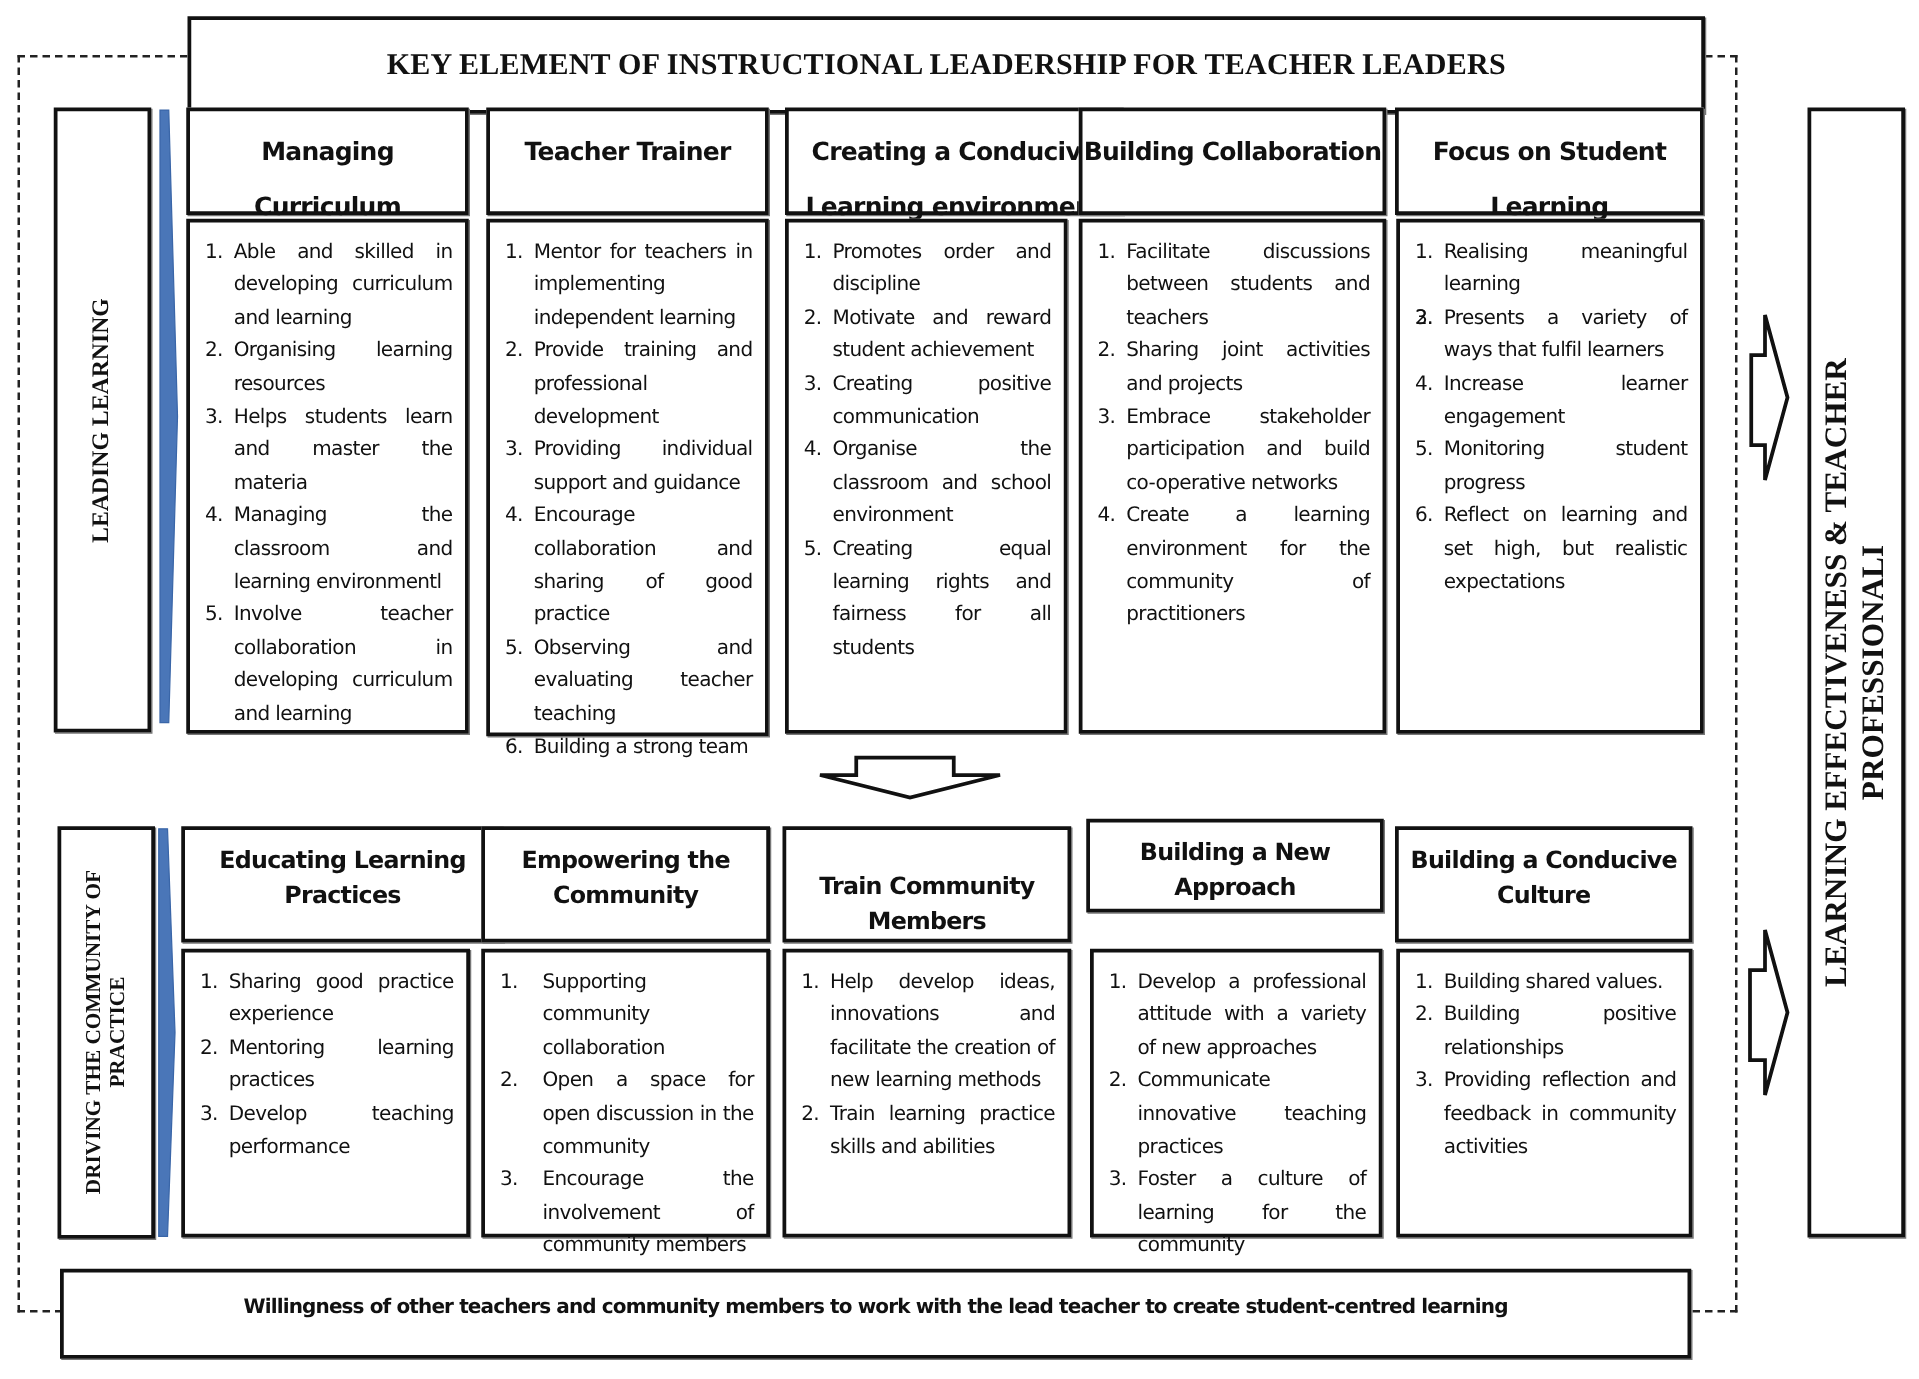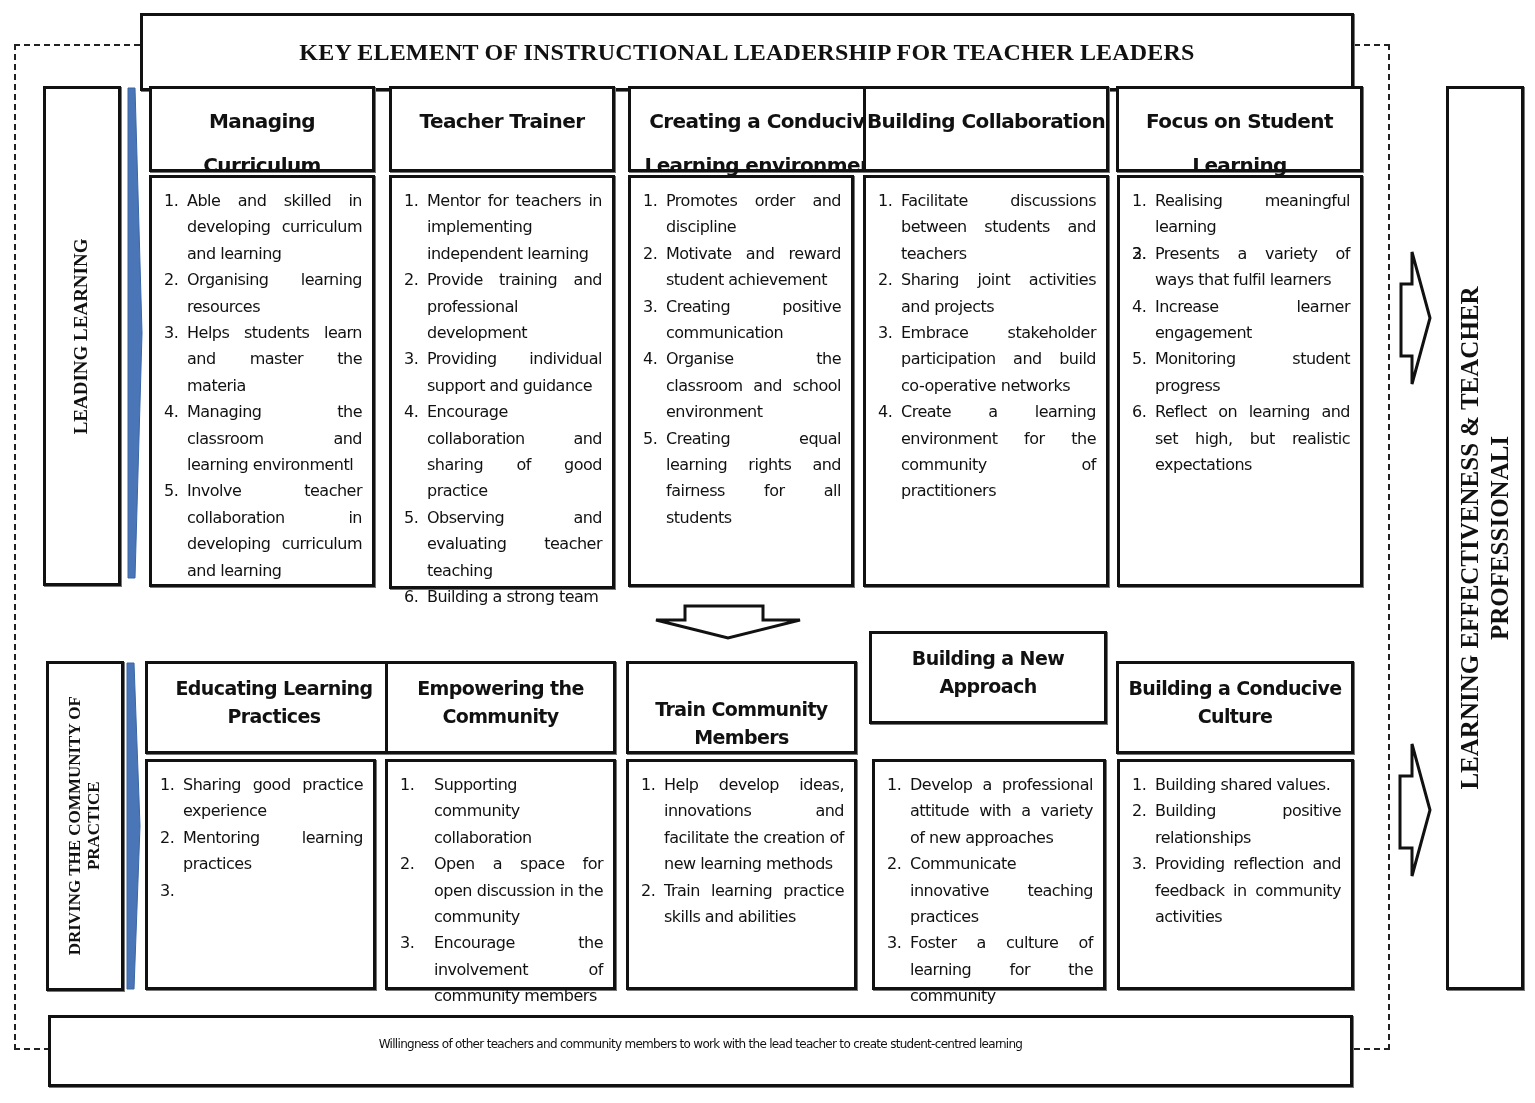--- a/index.html
+++ b/index.html
@@ -6,21 +6,21 @@
   html, body { width: 1535px; height: 1103px; background: #ffffff; overflow: hidden; }
   body { position: relative; font-family: "Liberation Sans", sans-serif; color: #111; }
 
   .dashed-frame {
     position: absolute; left: 14px; top: 44px; width: 1376px; height: 1006px;
     border: 2px dashed #222;
   }
   .box { position: absolute; background: #fff; border: 3px solid #111; box-shadow: 1px 1px 0 #777; }
 
   .title-box {
-    left: 140px; top: 13px; width: 1214px; height: 78px;
+    left: 150px; top: 13px; width: 1214px; height: 78px;
     display: flex; align-items: center; justify-content: center;
     font-family: "Liberation Serif", serif; font-weight: bold; font-size: 24px; letter-spacing: 0.2px;
   }
 
   .side-label {
     display: flex; align-items: center; justify-content: center;
   }
   .side-label .vtext {
     transform: rotate(-90deg); white-space: nowrap; text-align: center;
     font-family: "Liberation Serif", serif; font-weight: bold; font-size: 19px; line-height: 1.1;
@@ -48,21 +48,21 @@
   .body li {
     position: relative; padding-left: 23px; line-height: 26.4px; text-align: justify;
   }
   .body li .num { position: absolute; left: 0; top: 0; }
   .body.wide li { padding-left: 34px; }
 
   .arrow { position: absolute; }
   .footer-box {
     left: 48px; top: 1015px; width: 1305px; height: 72px;
     display: flex; align-items: center; justify-content: center;
-    font-family: "DejaVu Sans", sans-serif; font-weight: normal; font-size: 12px; letter-spacing: -0.7px;
+    font-family: "DejaVu Sans", sans-serif; font-weight: bold; font-size: 16px; letter-spacing: -0.7px;
     padding-bottom: 14px;
   }
 </style>
 </head>
 <body>
 
 <div class="dashed-frame"></div>
 
 <div class="box title-box">
   <span>KEY ELEMENT OF INSTRUCTIONAL LEADERSHIP FOR TEACHER LEADERS</span>
@@ -173,21 +173,21 @@
     <div class="box head" style="left: 145px; top: 661px; width: 258px; height: 93px;">
       <div>
         <div>Educating Learning</div>
         <div>Practices</div>
       </div>
     </div>
     <div class="box body" style="left: 145px; top: 759px; width: 231px; height: 231px;">
       <ol>
         <li><span class="num">1.</span><span>Sharing good practice experience</span></li>
         <li><span class="num">2.</span><span>Mentoring learning practices</span></li>
-        <li><span class="num">3.</span></li>
+        <li><span class="num">3.</span><span>Develop teaching performance</span></li>
       </ol>
     </div>
     <div class="box head" style="left: 385px; top: 661px; width: 231px; height: 93px;">
       <div>
         <div>Empowering the</div>
         <div>Community</div>
       </div>
     </div>
     <div class="box body wide" style="left: 385px; top: 759px; width: 231px; height: 231px;">
       <ol>
@@ -201,21 +201,21 @@
         <div>Train Community</div>
         <div>Members</div>
       </div>
     </div>
     <div class="box body" style="left: 626px; top: 759px; width: 231px; height: 231px;">
       <ol>
         <li><span class="num">1.</span><span>Help develop ideas, innovations and facilitate the creation of new learning methods</span></li>
         <li><span class="num">2.</span><span>Train learning practice skills and abilities</span></li>
       </ol>
     </div>
-    <div class="box head" style="left: 869px; top: 631px; width: 238px; height: 93px; justify-content: flex-end;">
+    <div class="box head" style="left: 869px; top: 655px; width: 238px; height: 75px; justify-content: flex-end;">
       <div>
         <div>Building a New Approach</div>
       </div>
     </div>
     <div class="box body" style="left: 872px; top: 759px; width: 234px; height: 231px;">
       <ol>
         <li><span class="num">1.</span><span>Develop a professional attitude with a variety of new approaches</span></li>
         <li><span class="num">2.</span><span>Communicate innovative teaching practices</span></li>
         <li><span class="num">3.</span><span>Foster a culture of learning for the community</span></li>
       </ol>

